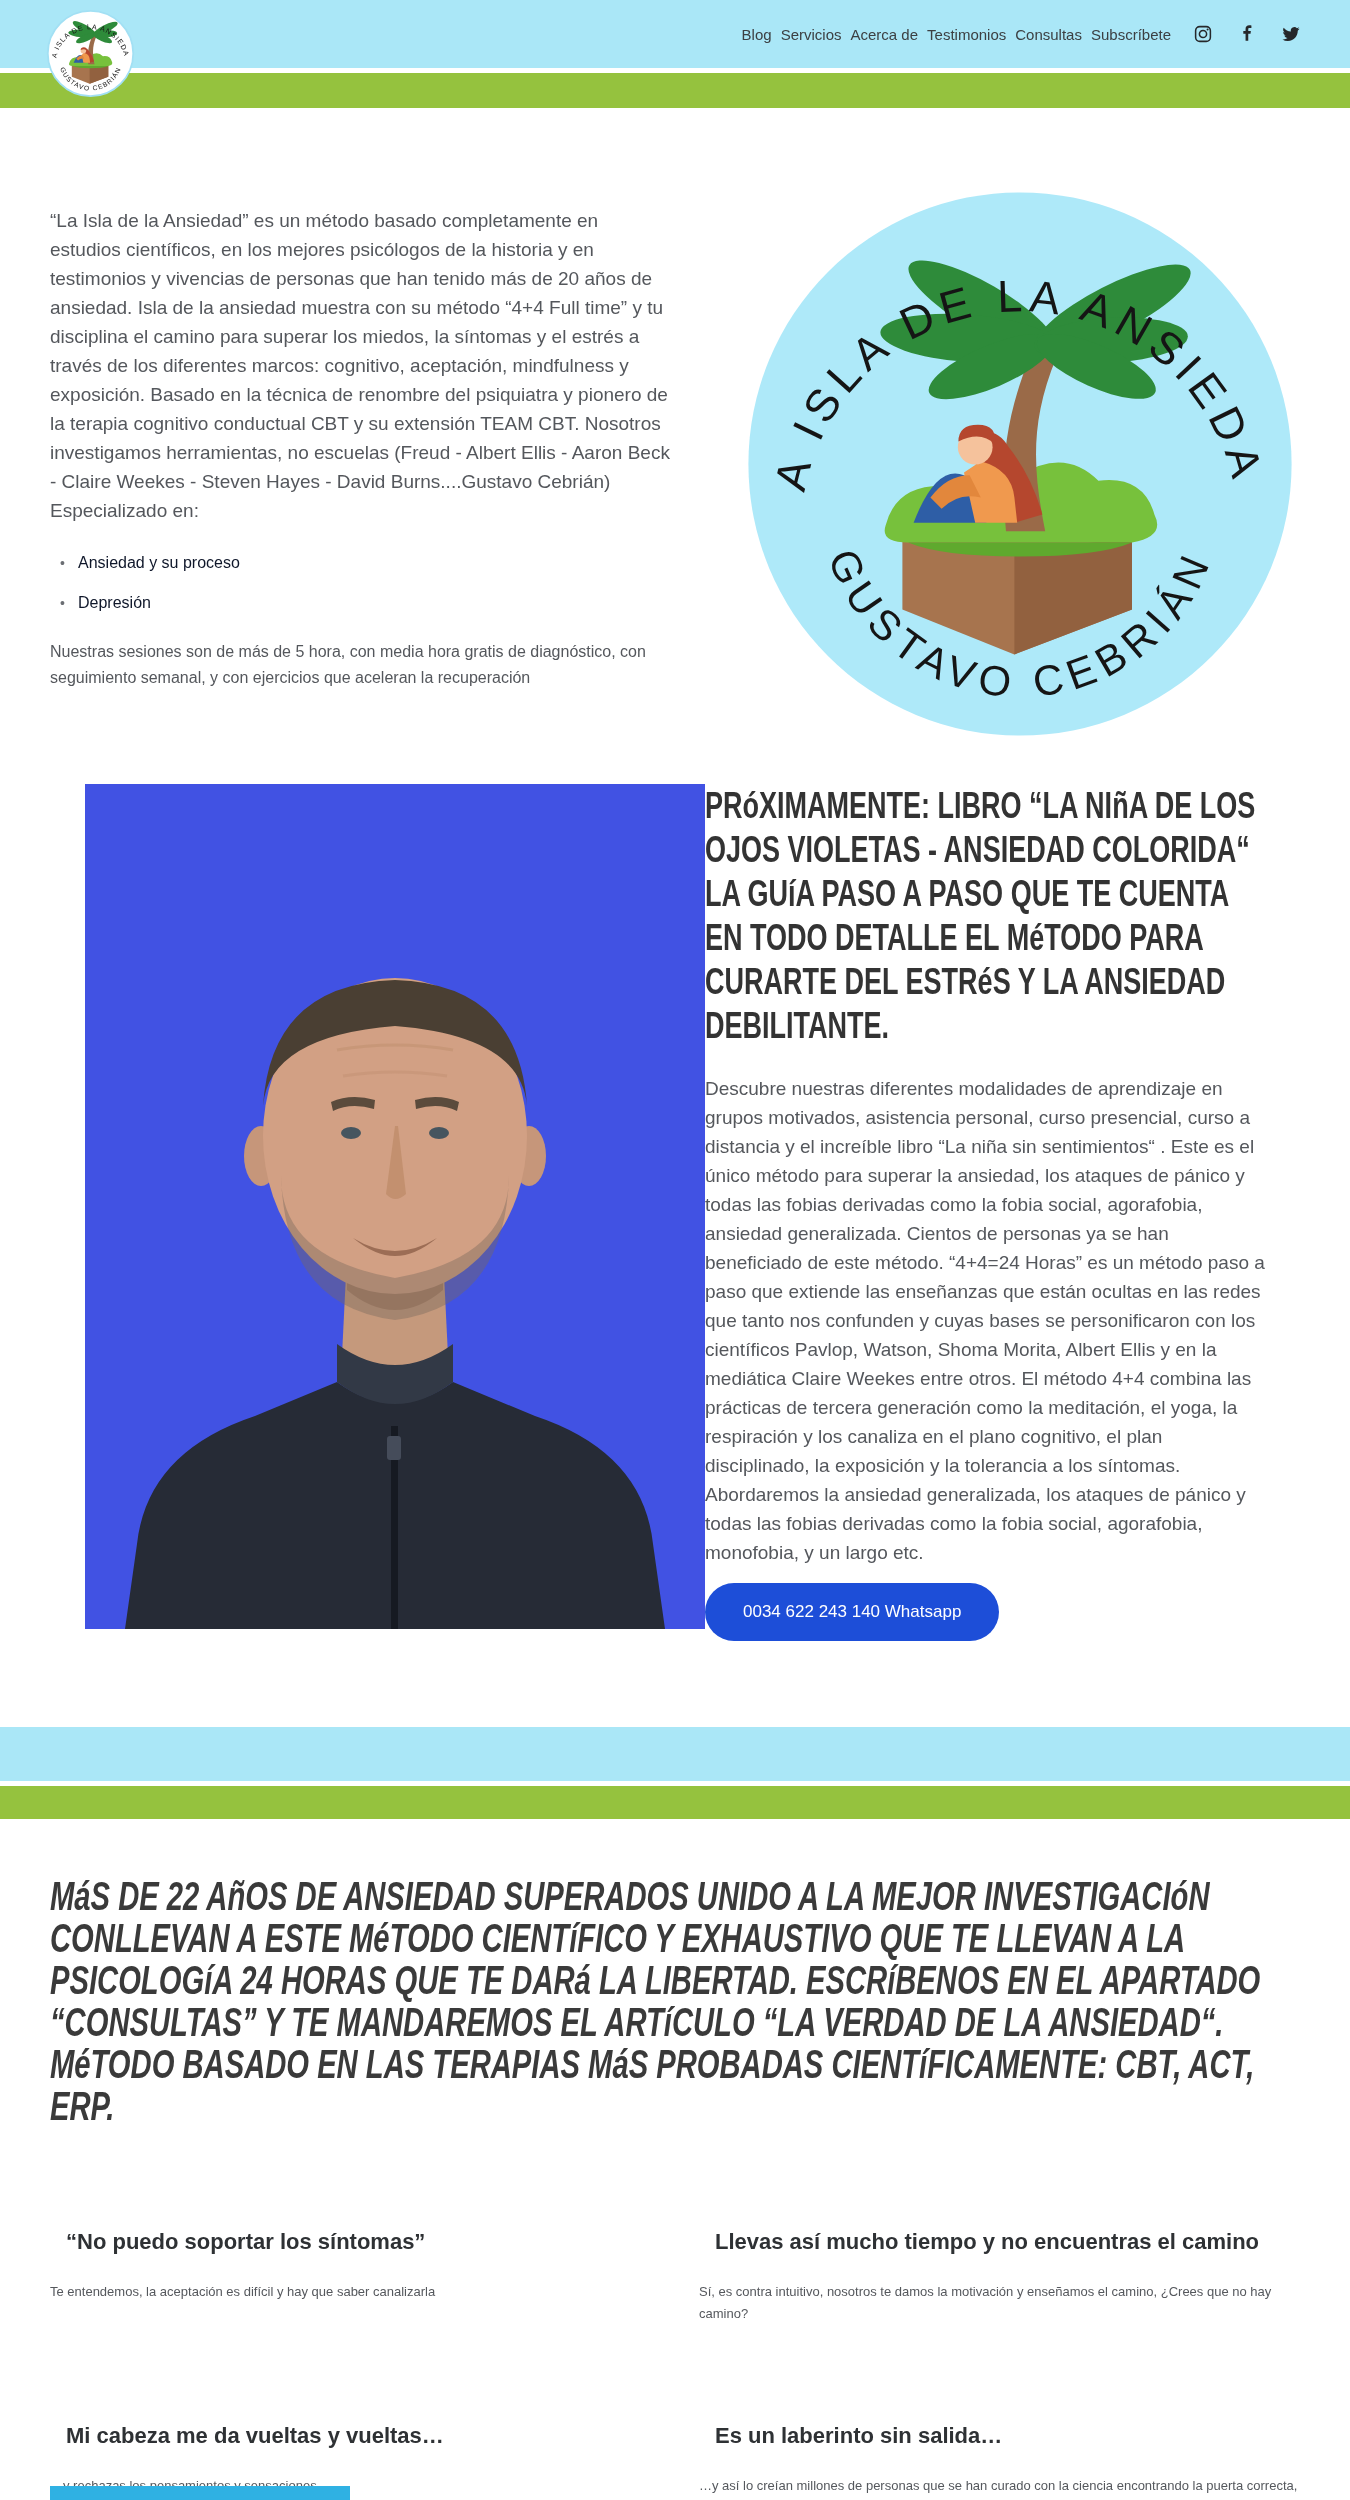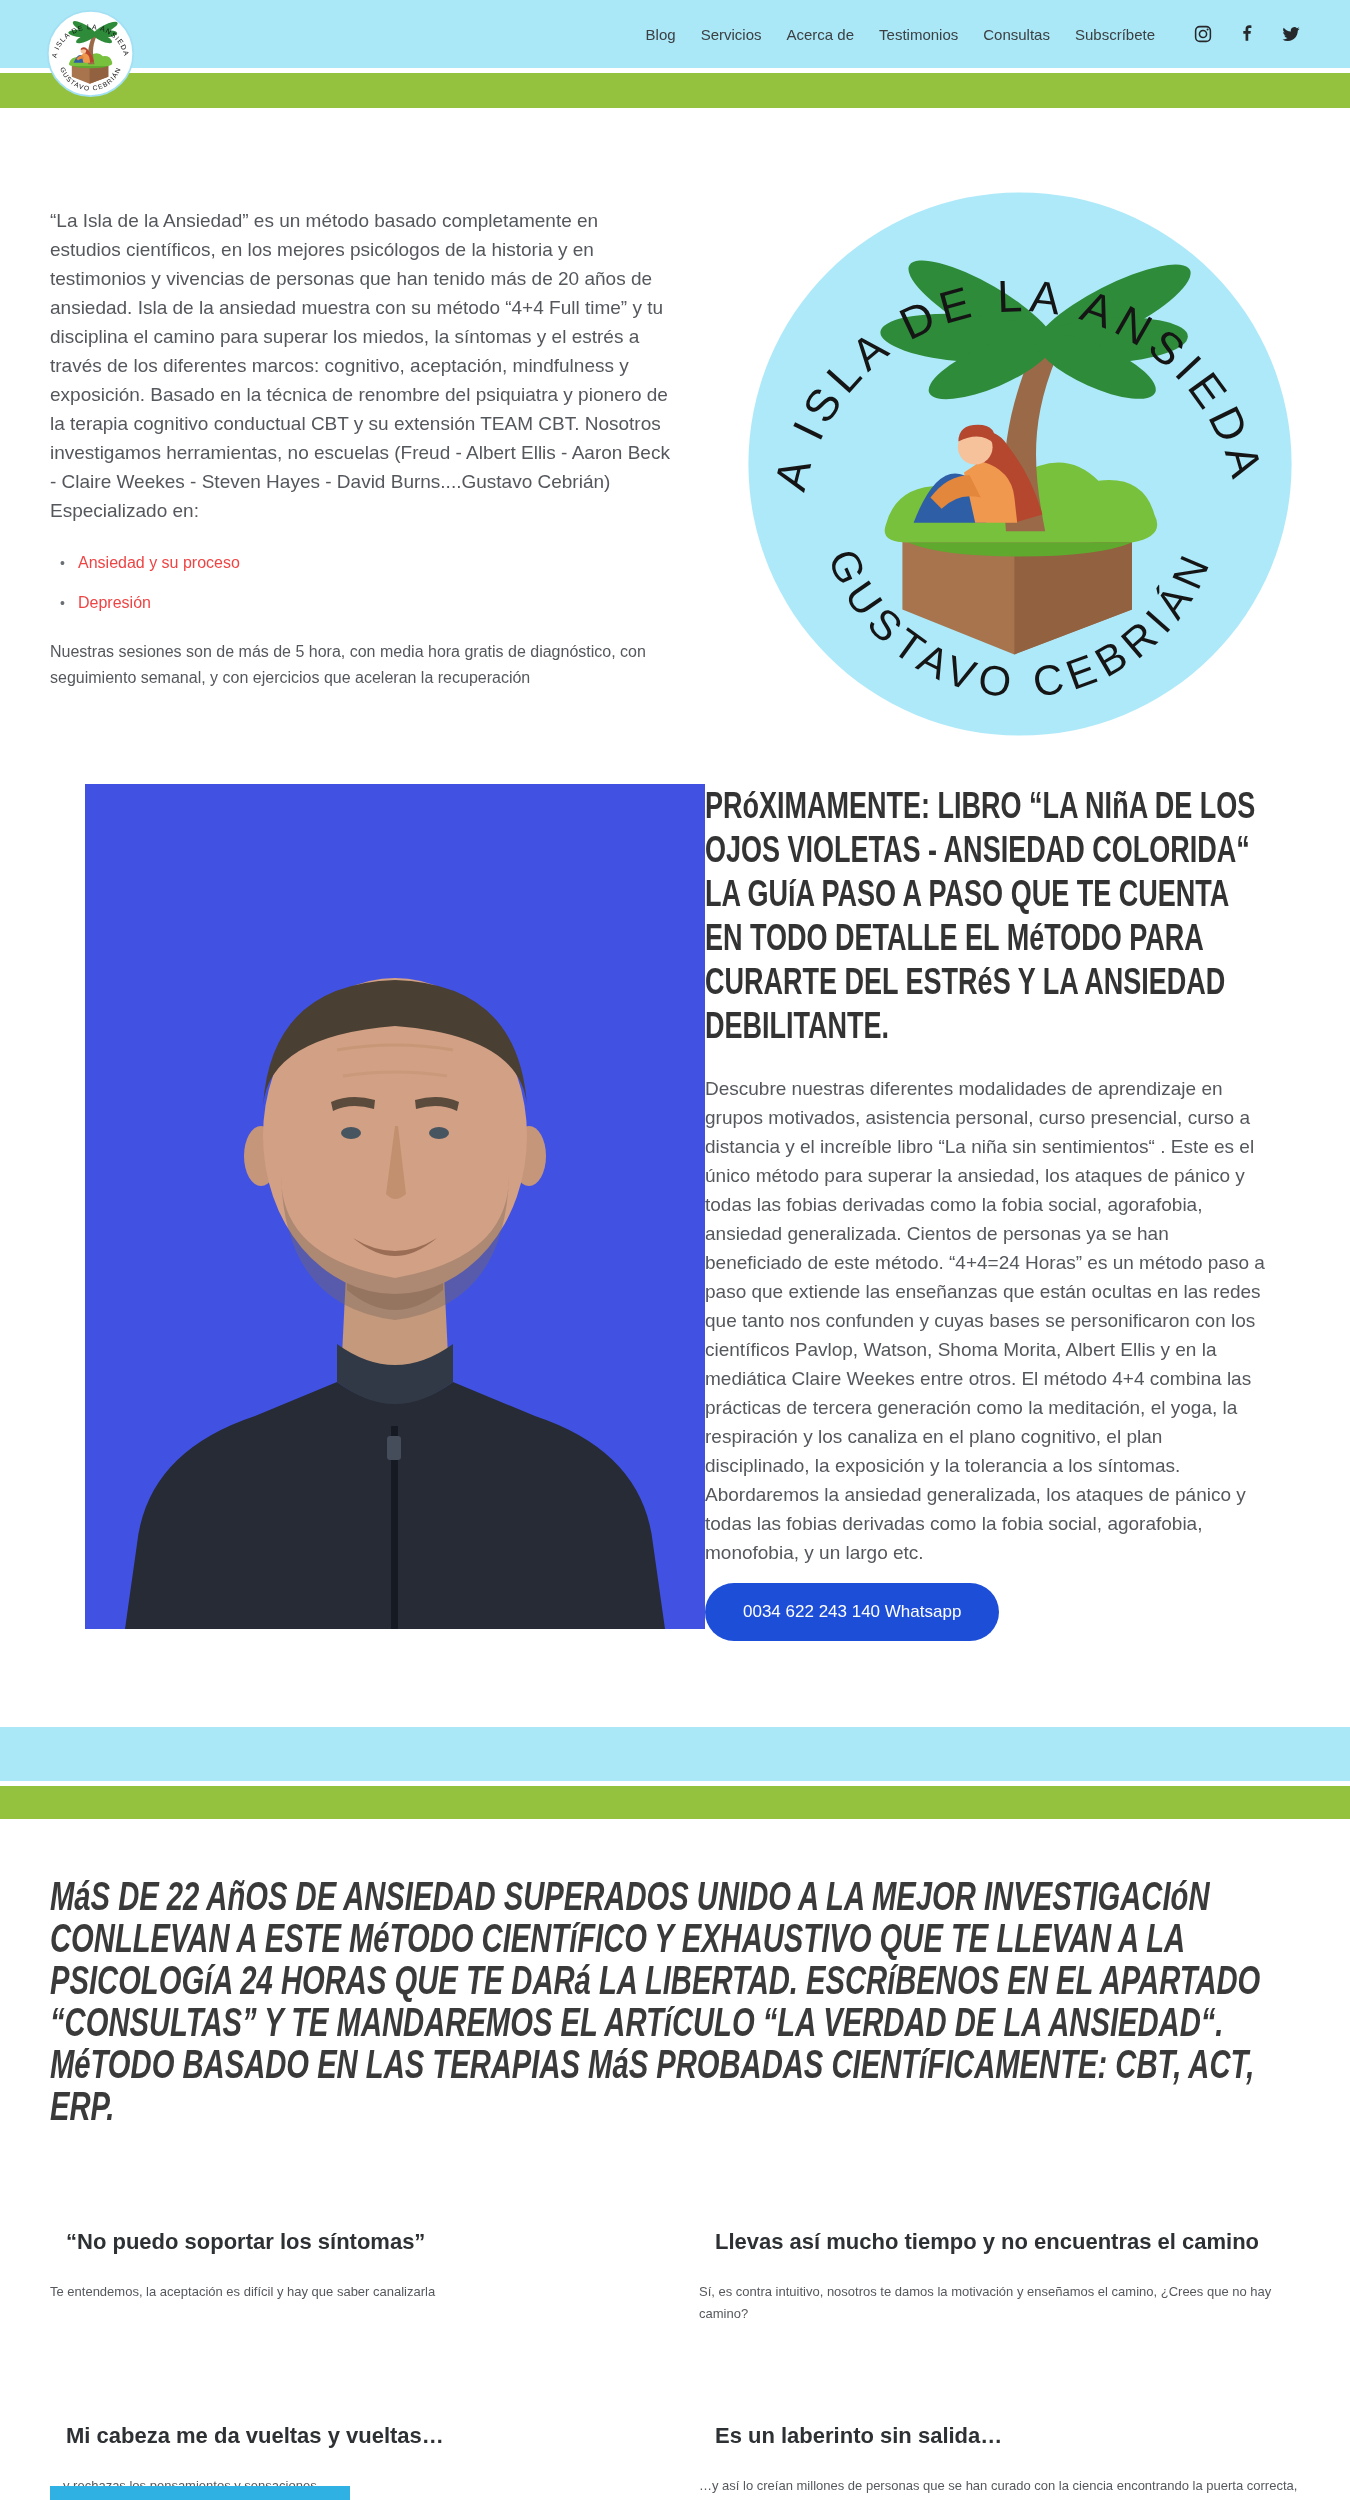--- a/index.html
+++ b/index.html
@@ -7,40 +7,40 @@
   body { font-family:"Liberation Sans", sans-serif; width:1350px; margin:0 auto; }
   .page { position:relative; width:1350px; height:2500px; overflow:hidden; background:#fff; }
   .container { width:1250px; margin:0 auto; position:relative; }
 
   
   .header { position:relative; }
   .header-blue { height:68px; background:#aae7f7; }
   .header-gap { height:5px; background:#ffffff; }
   .header-green { height:35px; background:#95c23e; }
   .nav-wrap { position:absolute; top:0; left:50px; width:1250px; height:68px;
-              display:flex; align-items:center; justify-content:flex-end; gap:25px; }
+              display:flex; align-items:center; justify-content:flex-end; gap:9px; }
   .nav-link { font-size:15px; color:#3c4043; text-decoration:none; cursor:pointer; }
   .socials { display:flex; align-items:center; gap:26px; margin-left:14px; color:#26282b; }
   .socials svg { width:18px; height:18px; display:block; cursor:pointer; }
 
   .logo-small { position:absolute; left:46px; top:9px; width:89px; height:89px; z-index:5; }
 
   
   .logo-svg { width:100%; height:100%; display:block; }
   .logo--ring .logo-bg { fill:#ffffff; stroke:#a2e0f4; stroke-width:4; }
   .logo--solid .logo-bg { fill:#aee9f9; }
   .logo-arc-text { font-family:"Liberation Sans", sans-serif; font-size:16px; letter-spacing:2.2px; fill:#151515; }
   .logo-arc-bottom { font-size:15px; letter-spacing:2.6px; }
 
   
   .section1 { display:flex; justify-content:space-between; margin-top:76px; }
   .intro-col { width:620px; padding-top:22px; }
   .body-text { font-size:19px; line-height:29px; color:#54575c; }
   .bullet-list { list-style:none; margin:18px 0 0 10px; }
-  .bullet-list li { font-size:16px; line-height:40px; color:#ef4444; padding-left:18px; position:relative; }
+  .bullet-list li { font-size:16px; line-height:40px; color:#0f172a; padding-left:18px; position:relative; }
   .bullet-list li::before { content:"•"; position:absolute; left:0; top:0; color:#6b6e73; font-size:14px; }
   .intro-note { margin-top:16px; font-size:16px; line-height:26px; color:#54575c; }
   .logo-big { width:560px; height:560px; }
 
   
   .section2 { display:flex; justify-content:center; margin-top:40px; }
   .photo { width:620px; height:845px; }
   .photo svg { width:100%; height:100%; display:block; }
   .book-col { width:560px; }
   .display { font-family:"Liberation Sans", sans-serif; font-weight:700;

